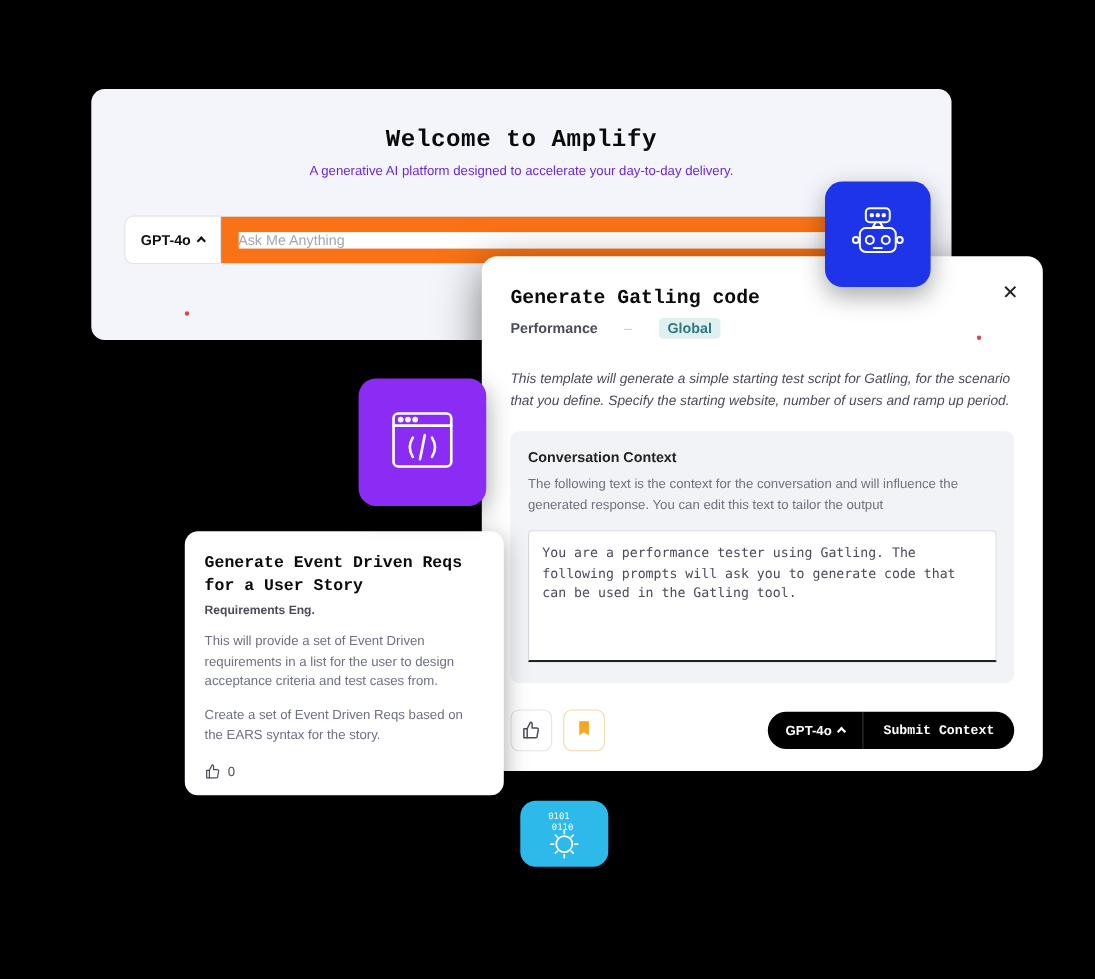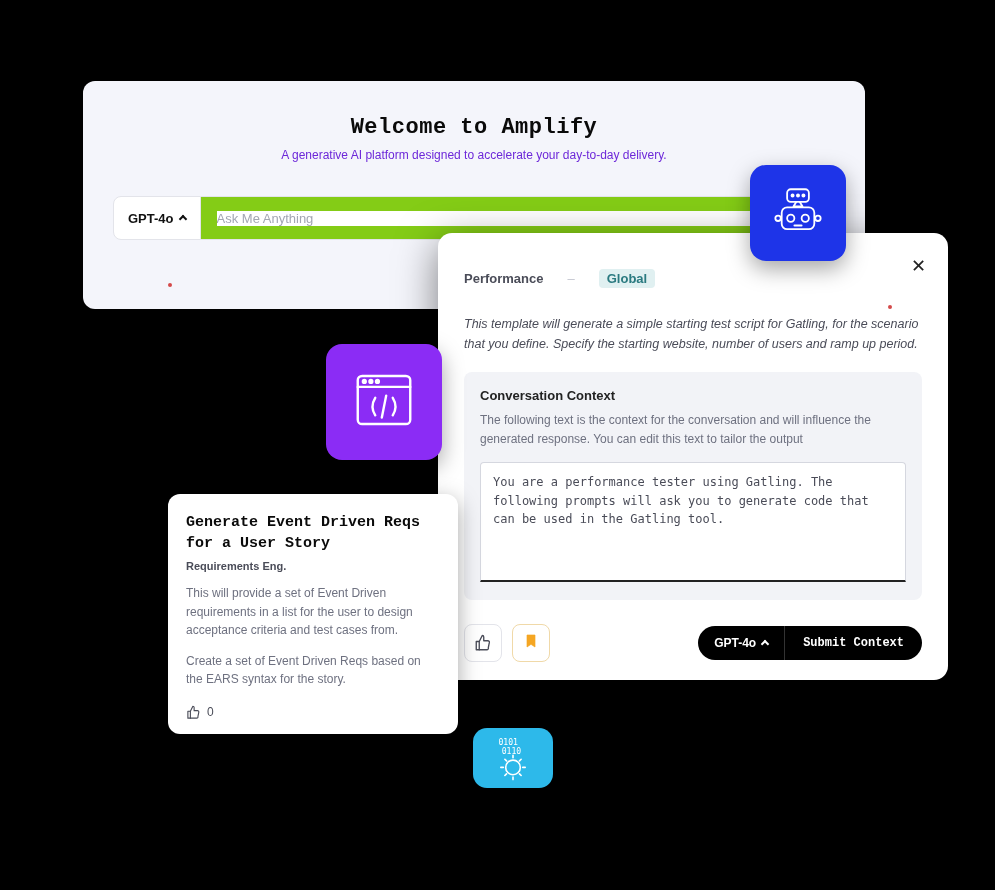--- a/index.html
+++ b/index.html
@@ -61,21 +61,21 @@
       display: inline-block;
       width: 6px; height: 6px;
       border-left: 2px solid #111;
       border-top: 2px solid #111;
       transform: rotate(45deg);
       margin-top: 2px;
     }
     .search-input-wrap {
       flex: 1;
       height: 44px;
-      background: #84cc16;
+      background: #f97316;
       border: 1px solid #e3e4ea;
       border-left: none;
       border-radius: 0 8px 8px 0;
       display: flex;
       align-items: center;
       padding: 0 10px 0 16px;
       gap: 10px;
     }
     .search-input {
       flex: 1;
@@ -99,21 +99,21 @@
       bottom: 22px;
       width: 4px; height: 4px;
       background: #d44a4a;
       border-radius: 50%;
     }
 
     
     .small-card {
       position: absolute;
       left: 168px;
-      top: 494px;
+      top: 483px;
       width: 290px;
       background: #ffffff;
       border-radius: 12px;
       padding: 18px 18px 14px;
       box-shadow: 0 6px 22px rgba(0,0,0,0.35);
     }
     .small-card-title {
       font-size: 15px;
       color: #0a0a0a;
       line-height: 1.4;
@@ -318,20 +318,21 @@
   </div>
   <div class="red-dot"></div>
 </div>
 
 <div class="modal">
   <button class="modal-close">
     <span>✕</span>
   </button>
   <div class="modal-red-dot"></div>
 
+  <div class="modal-title mono">Generate Gatling code</div>
   <div class="modal-tags">
     <span class="modal-tag-perf">Performance</span>
     <span class="dash">–</span>
     <span class="modal-tag-global">Global</span>
   </div>
 
   <div class="modal-desc">This template will generate a simple starting test script for Gatling, for the scenario that you define. Specify the starting website, number of users and ramp up period.</div>
 
   <div class="context-box">
     <div class="context-title">Conversation Context</div>

